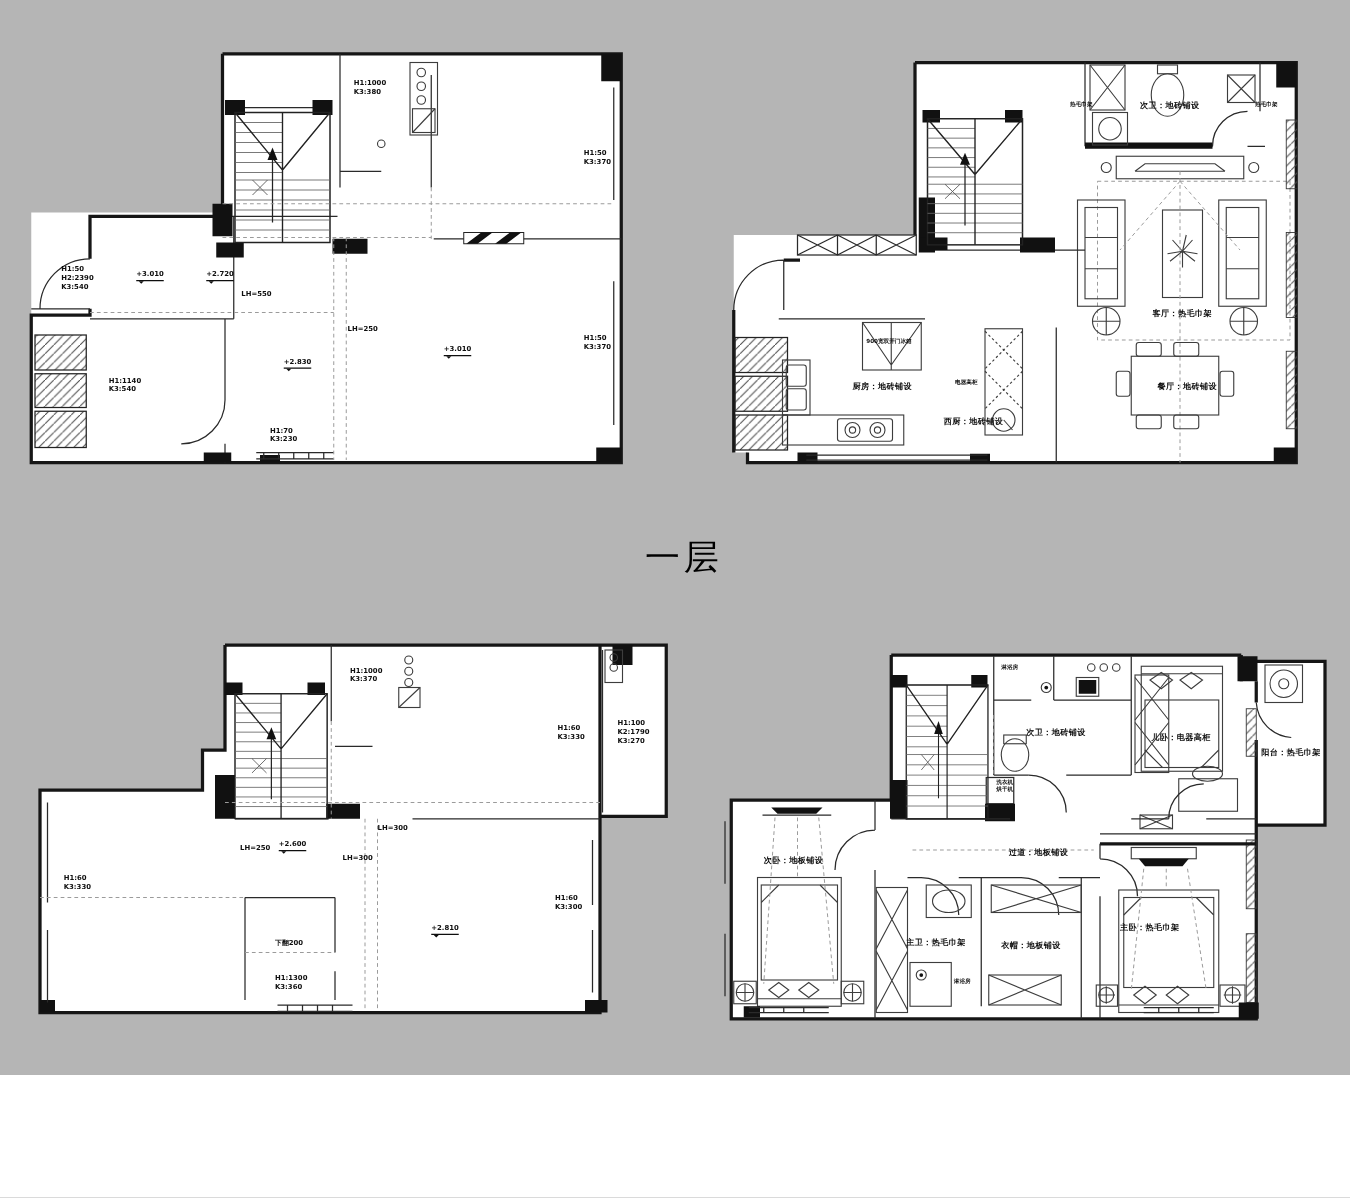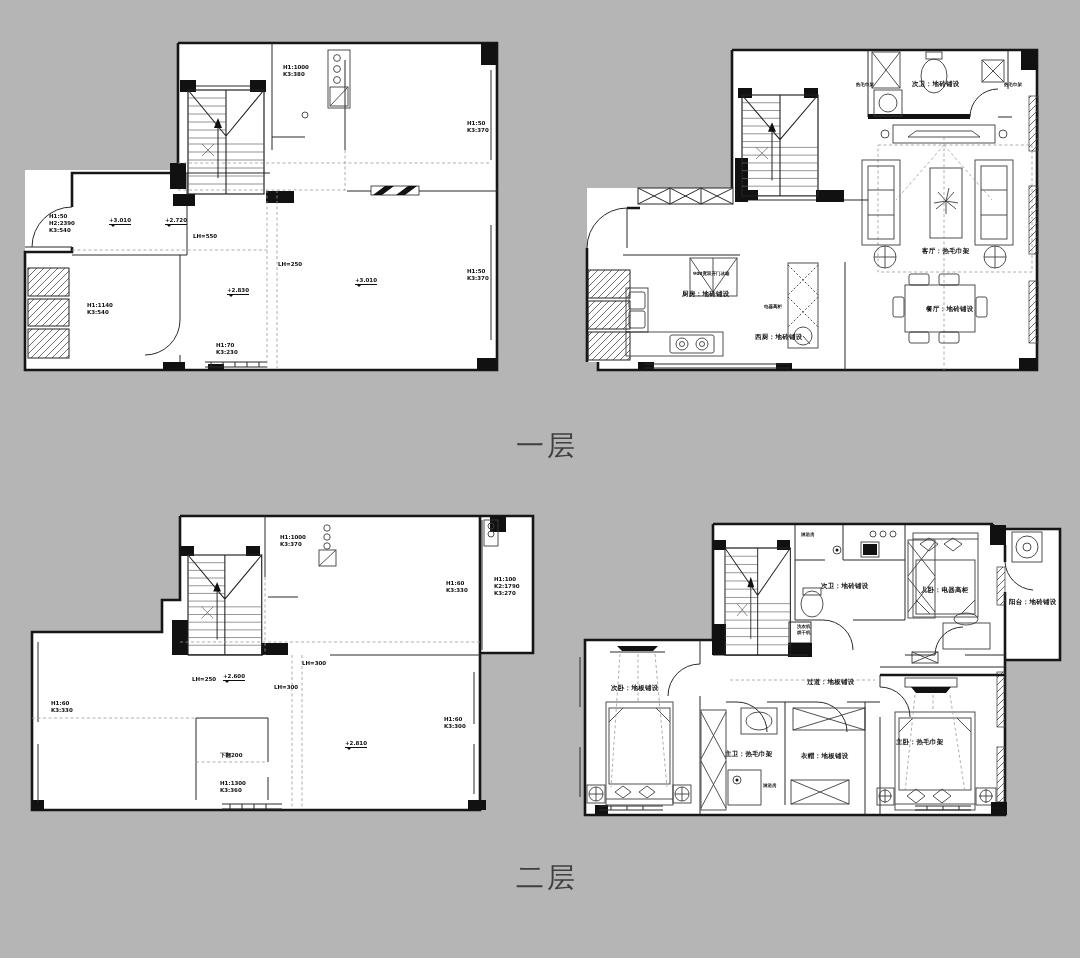--- a/index.html
+++ b/index.html
@@ -1,27 +1,27 @@
 <!DOCTYPE html>
 <html><head>
 <meta charset="utf-8">
 <style>
   html,body{margin:0;padding:0;}
-  #canvas{position:relative;width:1080px;height:958px;background:#b5b5b5;overflow:hidden;
+  #canvas{position:relative;width:1080px;height:860px;background:#b5b5b5;overflow:hidden;
           font-family:"DejaVu Sans",sans-serif;}
   .plan{position:absolute;}
   .plan svg{position:absolute;left:0;top:0;}
   .ann{position:absolute;font:700 5.5px/1.3 "DejaVu Sans",sans-serif;color:#0e0e0e;
        white-space:pre-line;z-index:5;letter-spacing:0;}
   .ann.room{font-size:6.5px;letter-spacing:.3px;}
   .ann.tiny{font-size:4.5px;font-weight:700;}
   .ann.elev{border-bottom:1px solid #0e0e0e;padding-bottom:0;}
   .ann.elev::after{content:"";position:absolute;left:2px;top:7.5px;width:0;height:0;
        border:2.5px solid transparent;border-top-color:#0e0e0e;}
-  .caption{position:absolute;font:400 28px/1 "DejaVu Sans",sans-serif;color:#404040;
+  .caption{position:absolute;font:400 28px/1 "DejaVu Sans",sans-serif;color:#000000;
        letter-spacing:3px;z-index:6;}
   
   .w{stroke:#161616;fill:none;stroke-width:2.6;}
   .t{stroke:#2a2a2a;fill:none;stroke-width:1;}
   .f{stroke:#3d3d3d;fill:none;stroke-width:.9;}
   .d{stroke:#9b9b9b;fill:none;stroke-width:.8;stroke-dasharray:3 2.5;}
   .blk{fill:#111;stroke:none;}
   .wh{fill:#fff;stroke:none;}
 </style>
 </head>
@@ -226,21 +226,21 @@
         <rect x="451" y="148" width="9" height="68" fill="url(#hch)" stroke="#333" stroke-width="0.7"></rect>
         <rect x="451" y="243" width="9" height="62" fill="url(#hch)" stroke="#333" stroke-width="0.7"></rect>
       </g>
       <path class="t" d="M67,326H212M67,330H212"></path>
     </svg>
   <span class="ann tiny" style="left: 278px; top: 44px;">热毛巾架</span>
       <span class="ann room" style="left: 334px; top: 42px;">次卫：地砖铺设</span>
       <span class="ann tiny" style="left: 426px; top: 44px;">热毛巾架</span>
       <span class="ann room" style="left: 344px; top: 209px;">客厅：热毛巾架</span>
       <span class="ann tiny" style="left: 115px; top: 233px;">900宽双开门冰箱</span>
-      <span class="ann room" style="left: 104px; top: 252px;">厨房：地砖铺设</span>
+      <span class="ann room" style="left: 104px; top: 267px;">厨房：地砖铺设</span>
       <span class="ann tiny" style="left: 186px; top: 266px;">电器高柜</span>
       <span class="ann room" style="left: 348px; top: 267px;">餐厅：地砖铺设</span>
       <span class="ann room" style="left: 177px; top: 295px; text-align: right;">西厨：地砖铺设</span>
     </div>
 
   <div class="plan" style="left:30px;top:512px;width:515px;height:325px;">
     <svg width="515" height="325" viewBox="0 0 515 325">
       <path class="wh" d="M150,4H503V141H450V298H2V120H132V88H150Z"></path>
       <g>
         <path class="w" d="M150,4H503V141H450V298H2V120H132V88H150V4M450,4V141"></path>
@@ -432,21 +432,21 @@
       </g>
       <use href="#stairsym" transform="translate(150,36) scale(0.86,1.03)"></use>
       <g class="t">
         <path d="M24,298H88M24,294H88M36,294V298M52,294V298M68,294V298M340,298H396M340,294H396M352,294V298M368,294V298M384,294V298M5,145V195M5,235V285"></path>
       </g>
       <path class="d" d="M155,168H300M220,60V108"></path>
     </svg>
   <span class="ann tiny" style="left: 226px; top: 20px;">淋浴房</span>
       <span class="ann room" style="left: 246px; top: 70px;">次卫：地砖铺设</span>
       <span class="ann room" style="left: 346px; top: 74px;">儿卧：电器高柜</span>
-      <span class="ann room" style="left: 434px; top: 86px;">阳台：地砖铺设</span>
+      <span class="ann room" style="left: 434px; top: 86px;">阳台：热毛巾架</span>
       <span class="ann tiny" style="left: 222px; top: 112px;">洗衣机
 烘干机</span>
       <span class="ann room" style="left: 36px; top: 172px;">次卧：地板铺设</span>
       <span class="ann room" style="left: 190px; top: 166px; margin-left: 42px;">过道：地板铺设</span>
       <span class="ann room" style="left: 321px; top: 226px;">主卧：热毛巾架</span>
       <span class="ann room" style="left: 150px; top: 238px;">主卫：热毛巾架</span>
       <span class="ann room" style="left: 226px; top: 240px;">衣帽：地板铺设</span>
       <span class="ann tiny" style="left: 188px; top: 271px;">淋浴房</span>
     </div>
 

